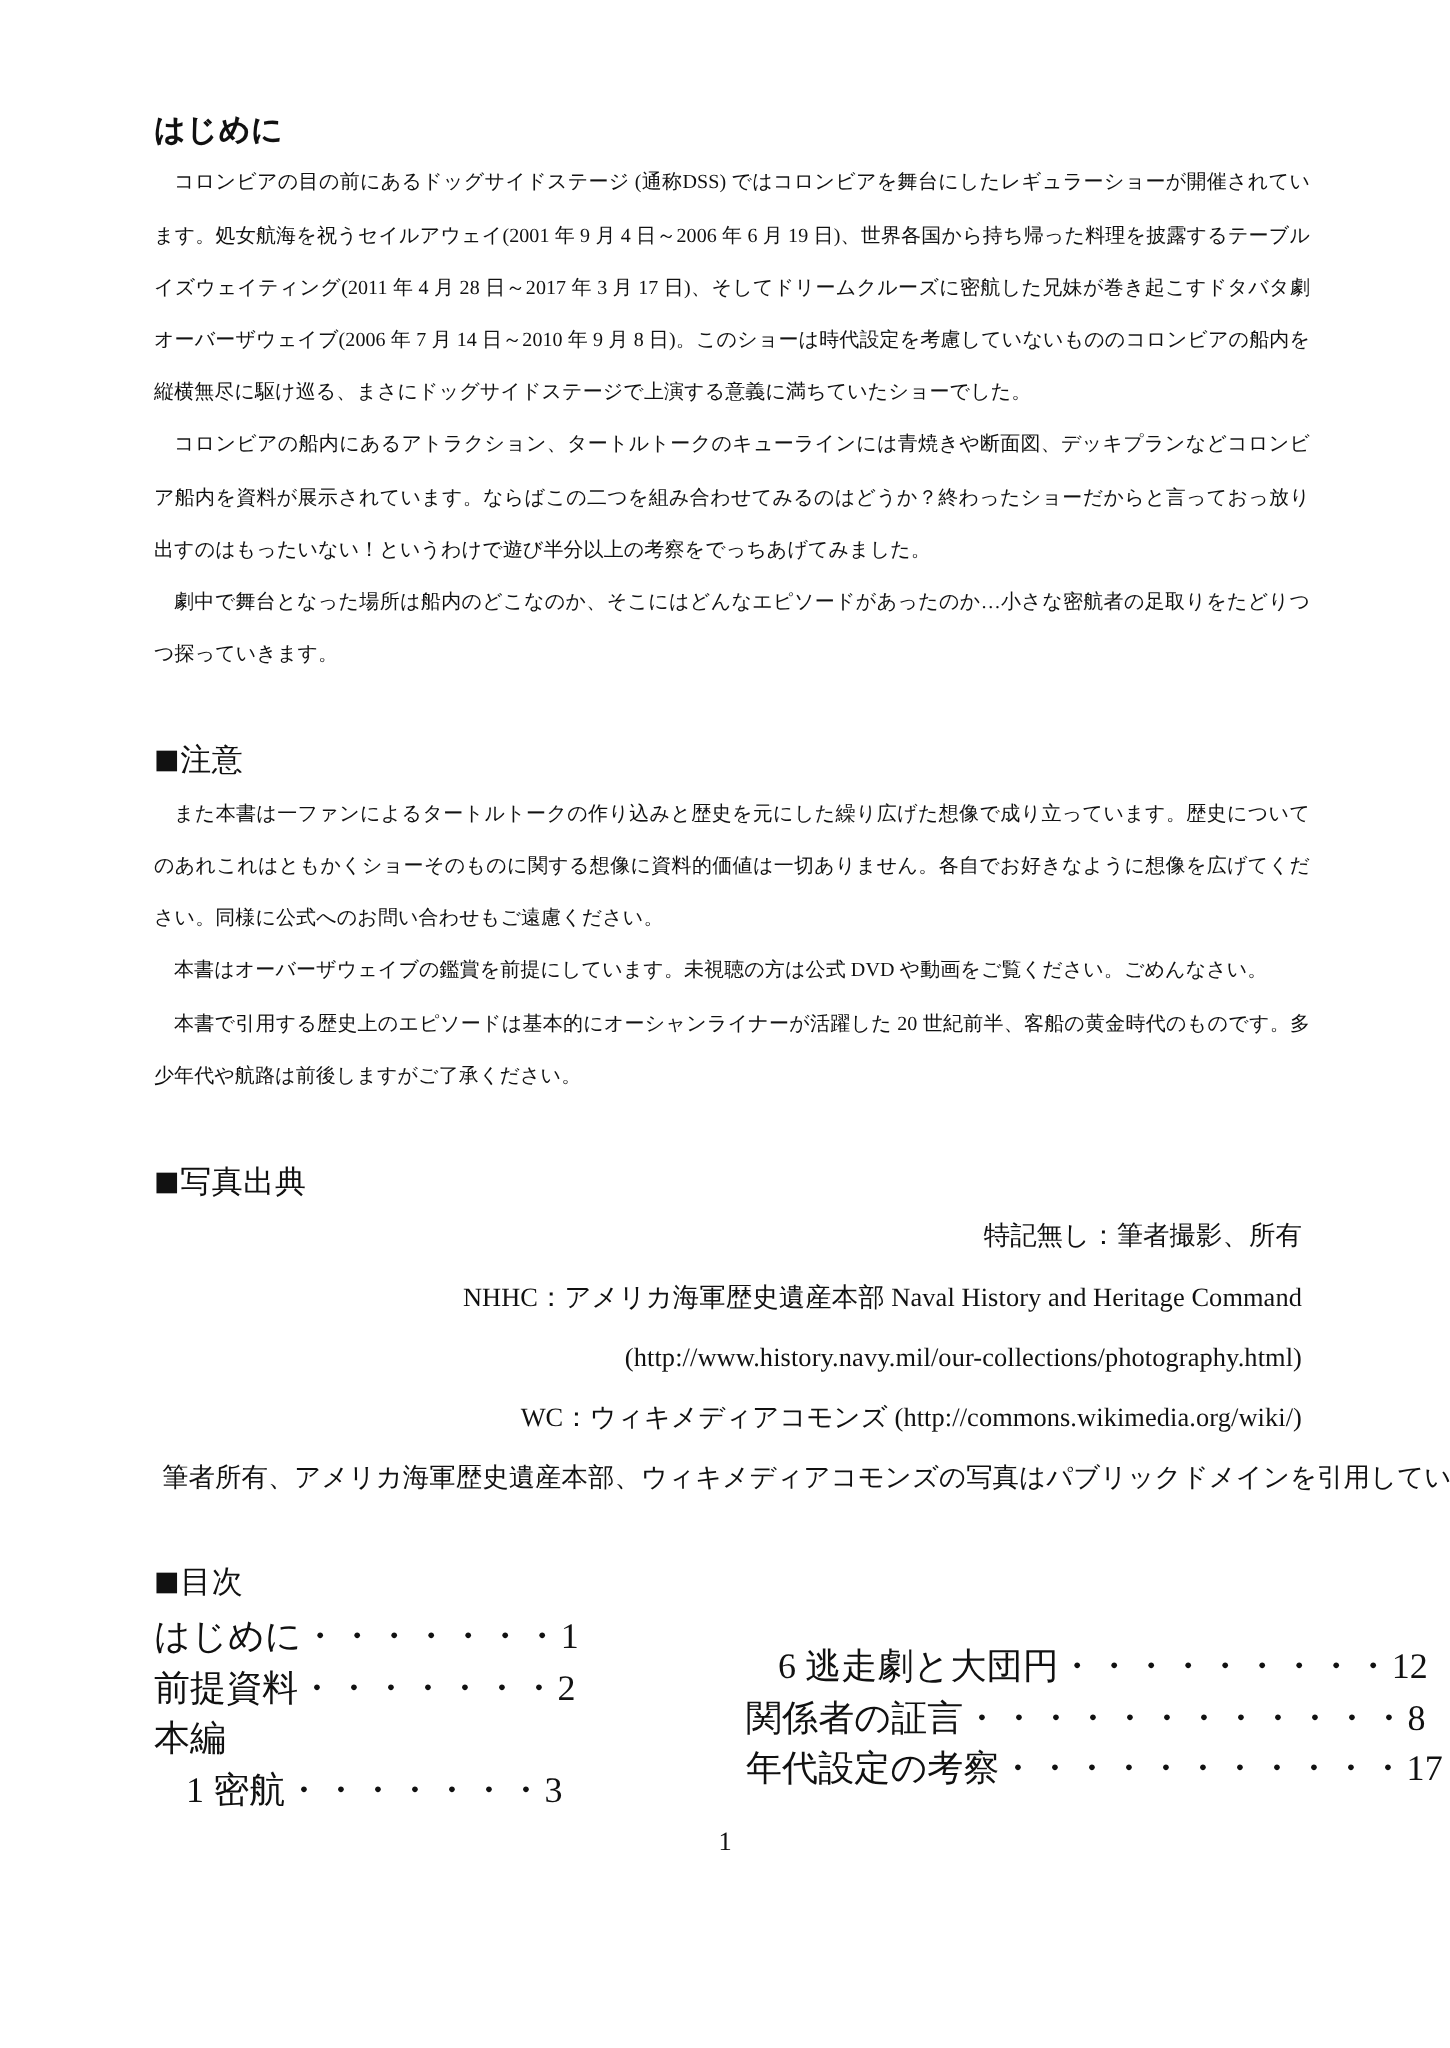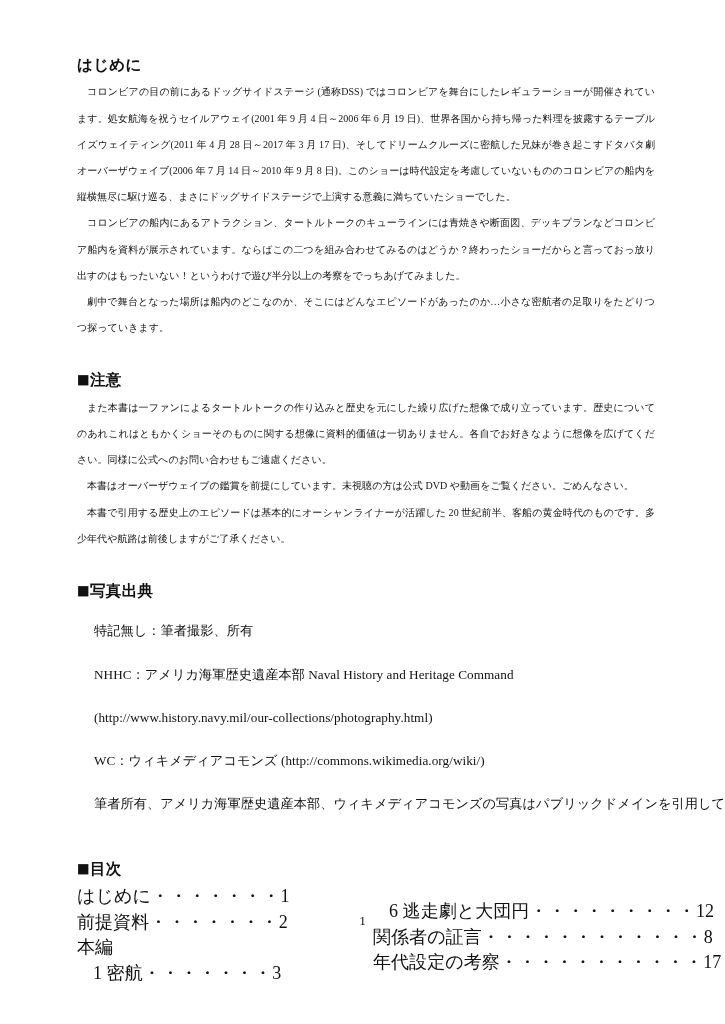--- a/index.html
+++ b/index.html
@@ -29,21 +29,21 @@
   .h-main {
     font-family: "DejaVu Sans", "Liberation Sans", sans-serif;
     font-weight: bold;
     font-size: 15.5px;
     line-height: 1.25;
     margin: 0 0 4px 0;
     letter-spacing: 0.3px;
   }
   .h-sec {
     font-family: "DejaVu Sans", "Liberation Sans", sans-serif;
-    font-weight: bold;
+    font-weight: normal;
     font-size: 15.5px;
     line-height: 1.25;
     margin: 0 0 4px 0;
     letter-spacing: 0.3px;
   }
   .h-sec .sq {
     font-family: "DejaVu Sans", sans-serif;
     font-size: 13.5px;
     vertical-align: 1px;
   }
@@ -61,24 +61,25 @@
   }
 
   .block-intro { margin-top: 2px; }
   .gap-sec { height: 30px; }
   .gap-sec-sm { height: 26px; }
 
   
   .credit-line {
     font-size: 13.2px;
     line-height: 26.2px;
-    margin: 17px;
+    margin: 4px;
     text-indent: 0;
     letter-spacing: 0.05px;
     white-space: nowrap;
+    text-align: right;
   }
 
   
   .toc-wrap {
     position: relative;
     width: 578px;
     margin-top: 2px;
   }
   .toc-cols {
     display: flex;

